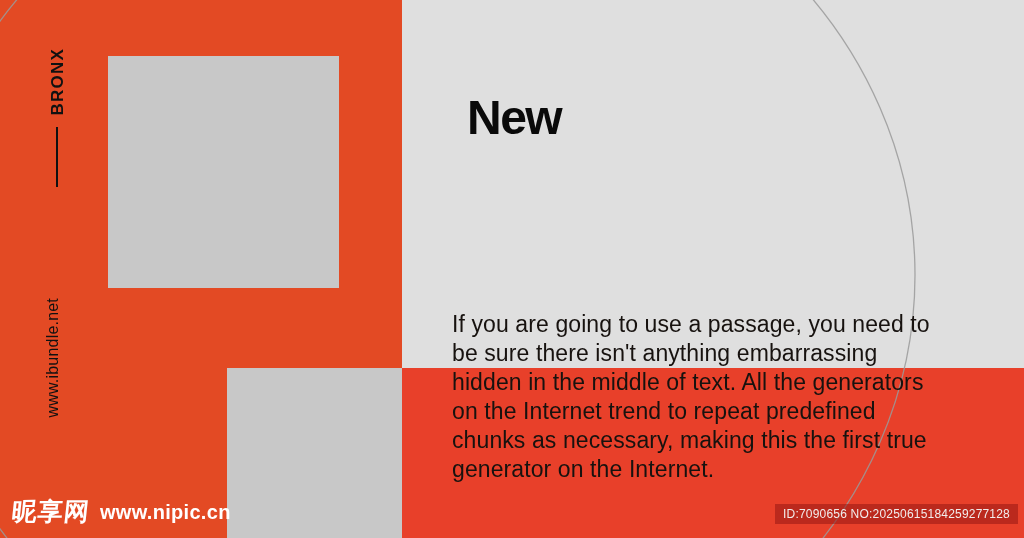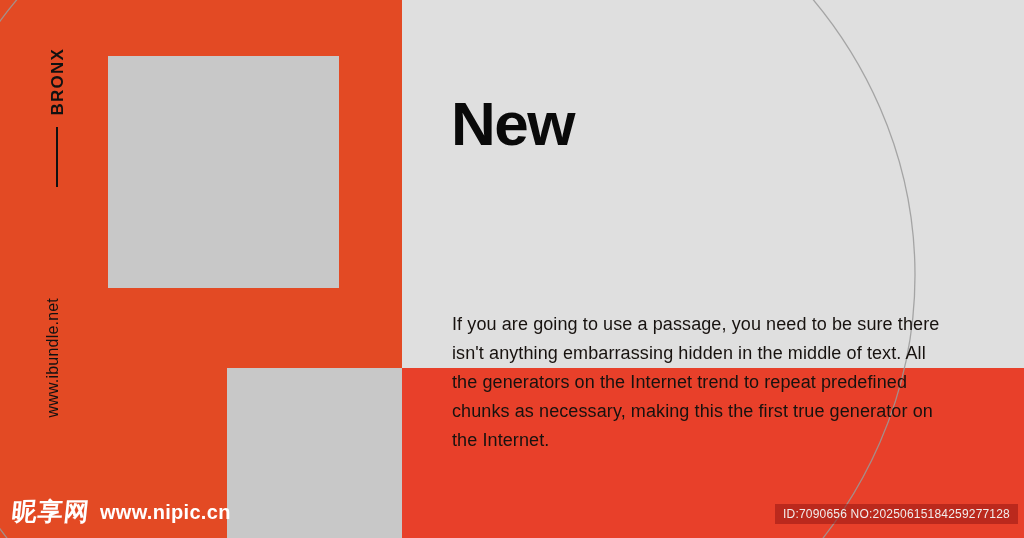--- a/index.html
+++ b/index.html
@@ -91,37 +91,37 @@
     transform: rotate(180deg);
     font-size: 16px;
     color: #111111;
     letter-spacing: 0.2px;
     white-space: nowrap;
   }
 
   
   .headline {
     position: absolute;
-    left: 451px;
+    left: 467px;
     top: 94px;
     width: 520px;
-    font-size: 62px;
+    font-size: 48px;
     font-weight: bold;
     line-height: 0.98;
     letter-spacing: -1.5px;
     color: #0a0a0a;
   }
   .headline .l2 { display: block; }
 
   .body-copy {
     position: absolute;
     left: 452px;
     top: 310px;
     width: 500px;
-    font-size: 18px;
+    font-size: 23px;
     line-height: 29px;
     color: #17120f;
     letter-spacing: 0.1px;
   }
 
   
   .watermark {
     position: absolute;
     left: 12px;
     bottom: 14px;

